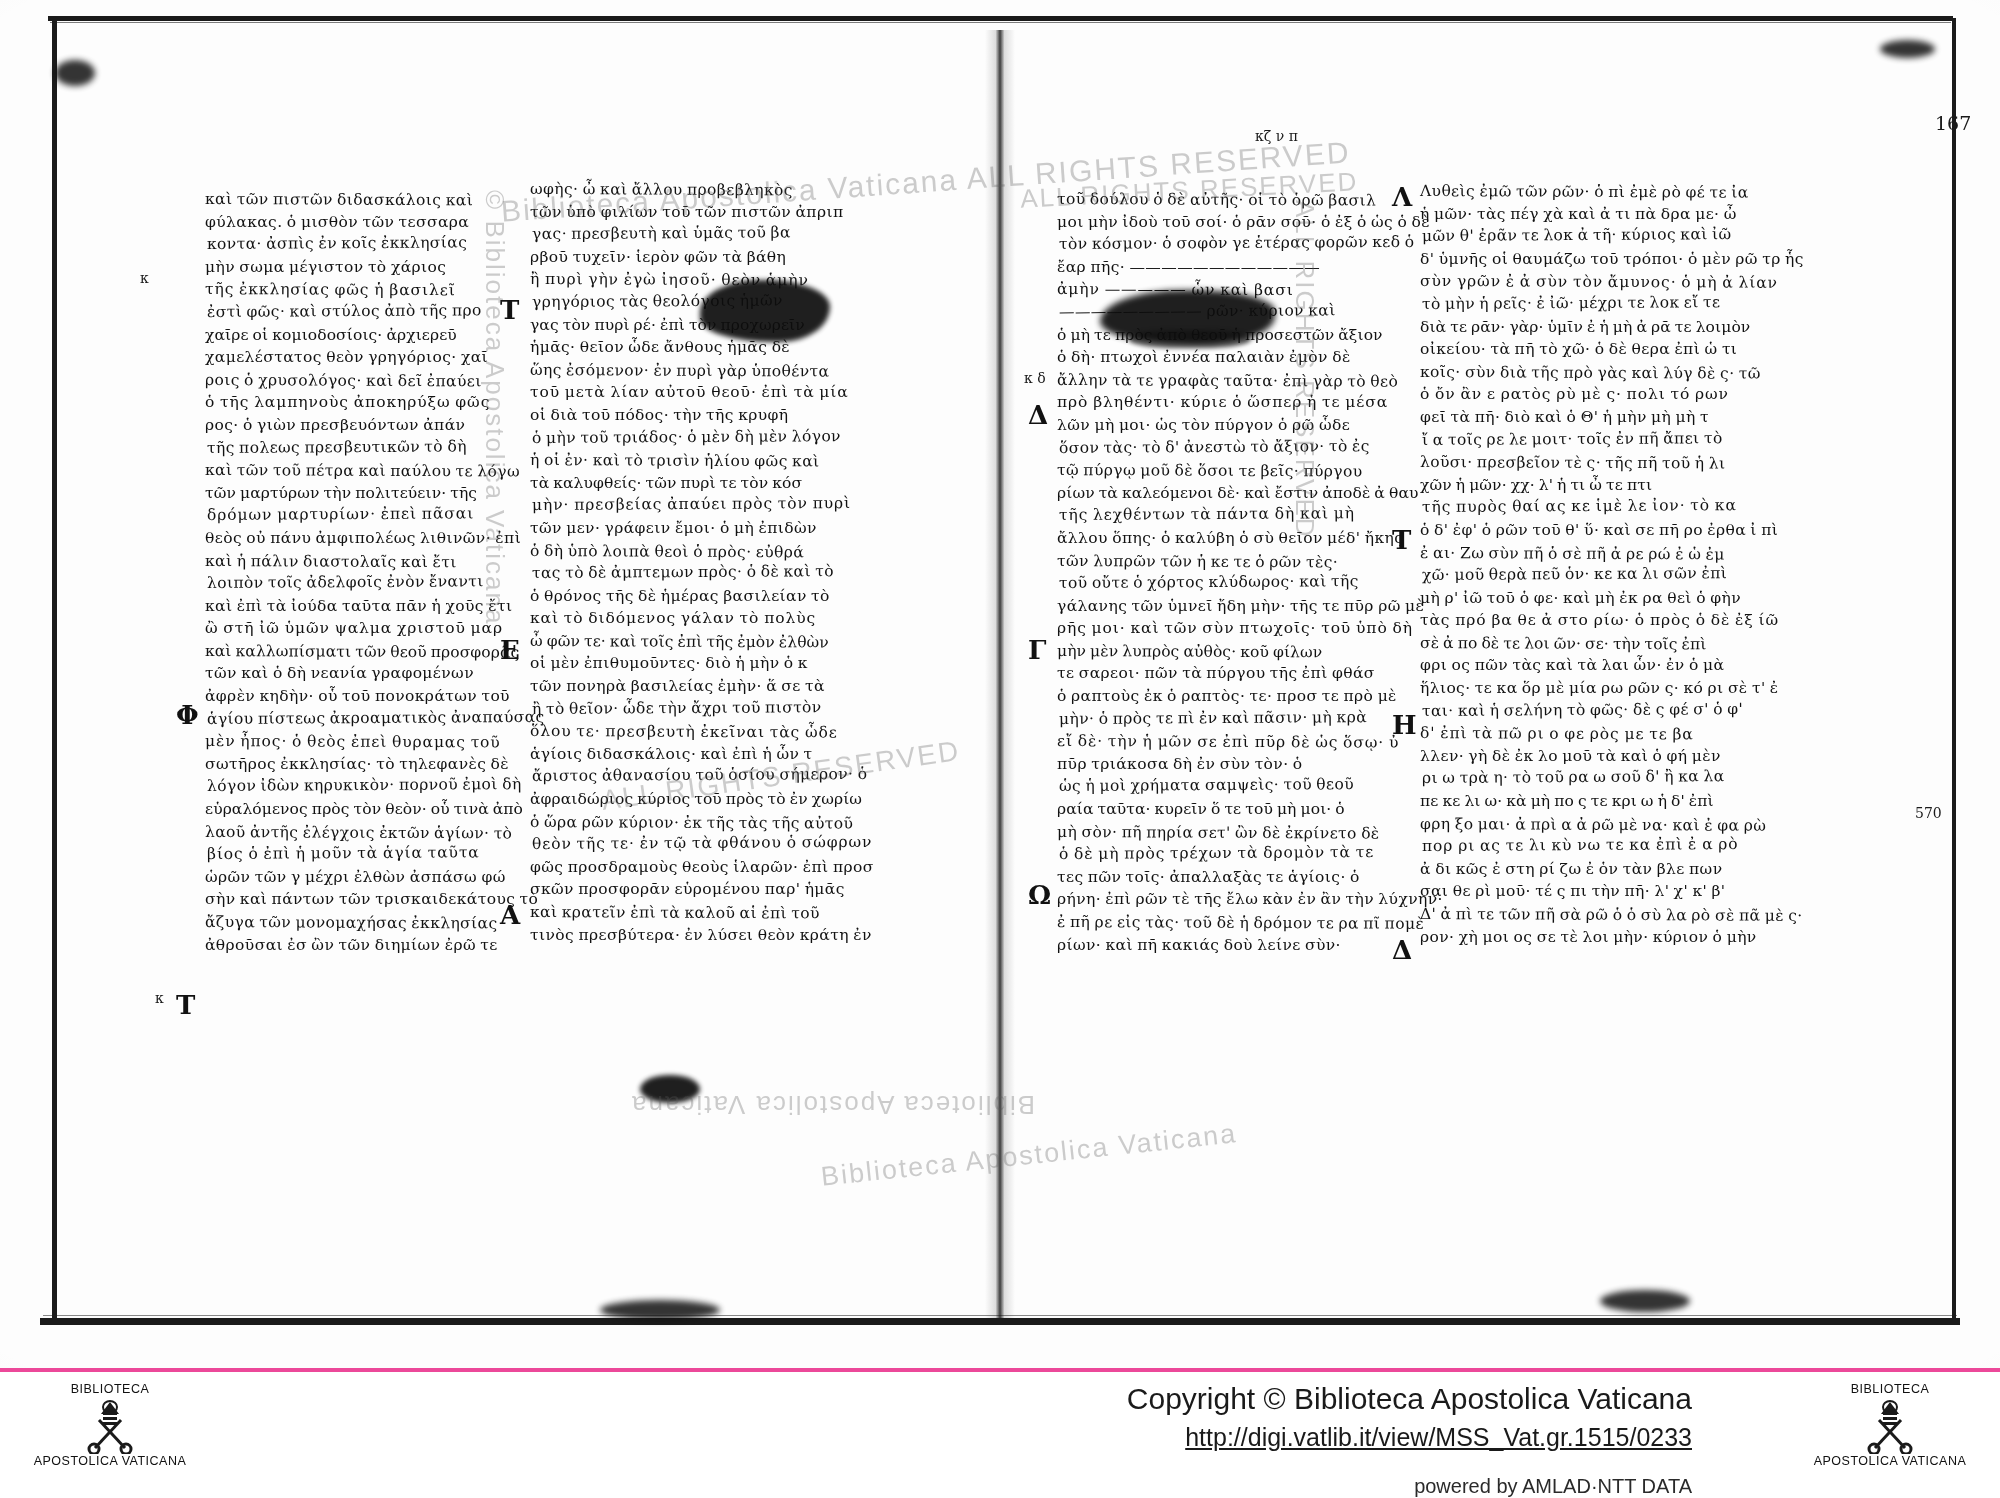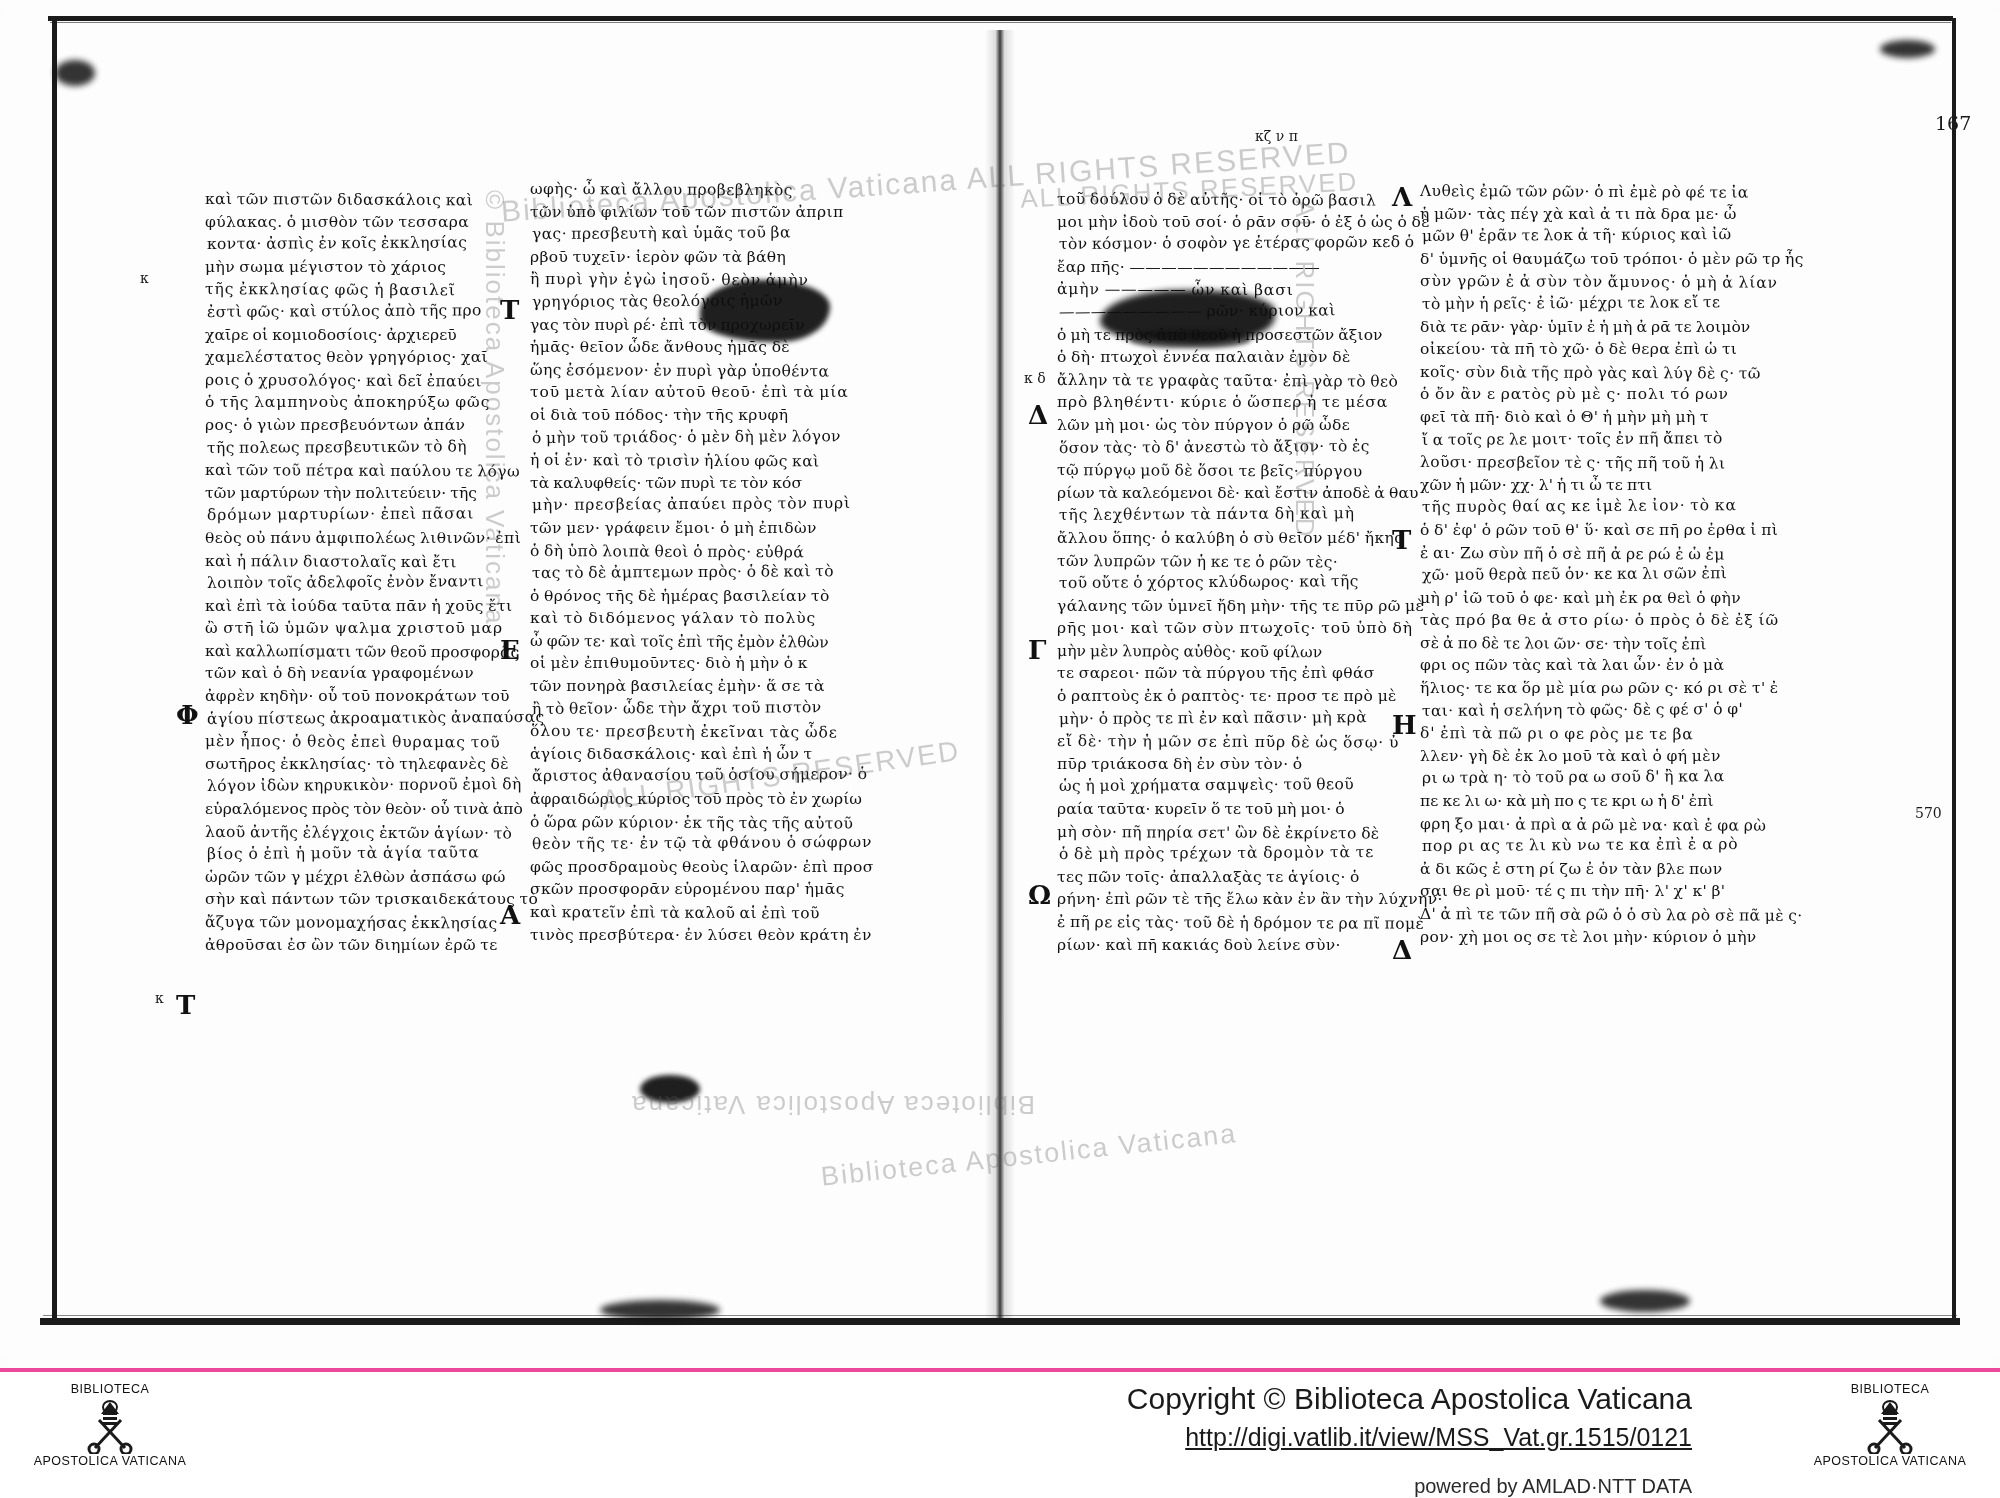--- a/index.html
+++ b/index.html
@@ -455,21 +455,21 @@
       <line x1="14" y1="50" x2="40" y2="22" stroke="#1a1a1a" stroke-width="3"></line>
       <line x1="44" y1="50" x2="18" y2="22" stroke="#1a1a1a" stroke-width="3"></line>
       <circle cx="13" cy="51" r="5" fill="none" stroke="#1a1a1a" stroke-width="3"></circle>
       <circle cx="45" cy="51" r="5" fill="none" stroke="#1a1a1a" stroke-width="3"></circle>
     </svg>
     <div class="logo-text">APOSTOLICA VATICANA</div>
   </div>
 
   <div id="footer-text">
     <div id="copyright-line">Copyright © Biblioteca Apostolica Vaticana</div>
-    <div id="url-line">http://digi.vatlib.it/view/MSS_Vat.gr.1515/0121</div>
+    <div id="url-line">http://digi.vatlib.it/view/MSS_Vat.gr.1515/0233</div>
     <div id="powered-line">powered by AMLAD·NTT DATA</div>
   </div>
 
   <div class="logo" id="logo-right">
     <div class="logo-text">BIBLIOTECA</div>
     <svg class="logo-emblem" width="58" height="56" viewBox="0 0 58 56">
       <path d="M29 4 L20 16 L38 16 Z" fill="#1a1a1a"></path>
       <ellipse cx="29" cy="9" rx="7" ry="6" fill="none" stroke="#1a1a1a" stroke-width="2"></ellipse>
       <path d="M22 14 h14 v3 h-14 z" fill="#1a1a1a"></path>
       <path d="M22 19 h14 v3 h-14 z" fill="#1a1a1a"></path>

